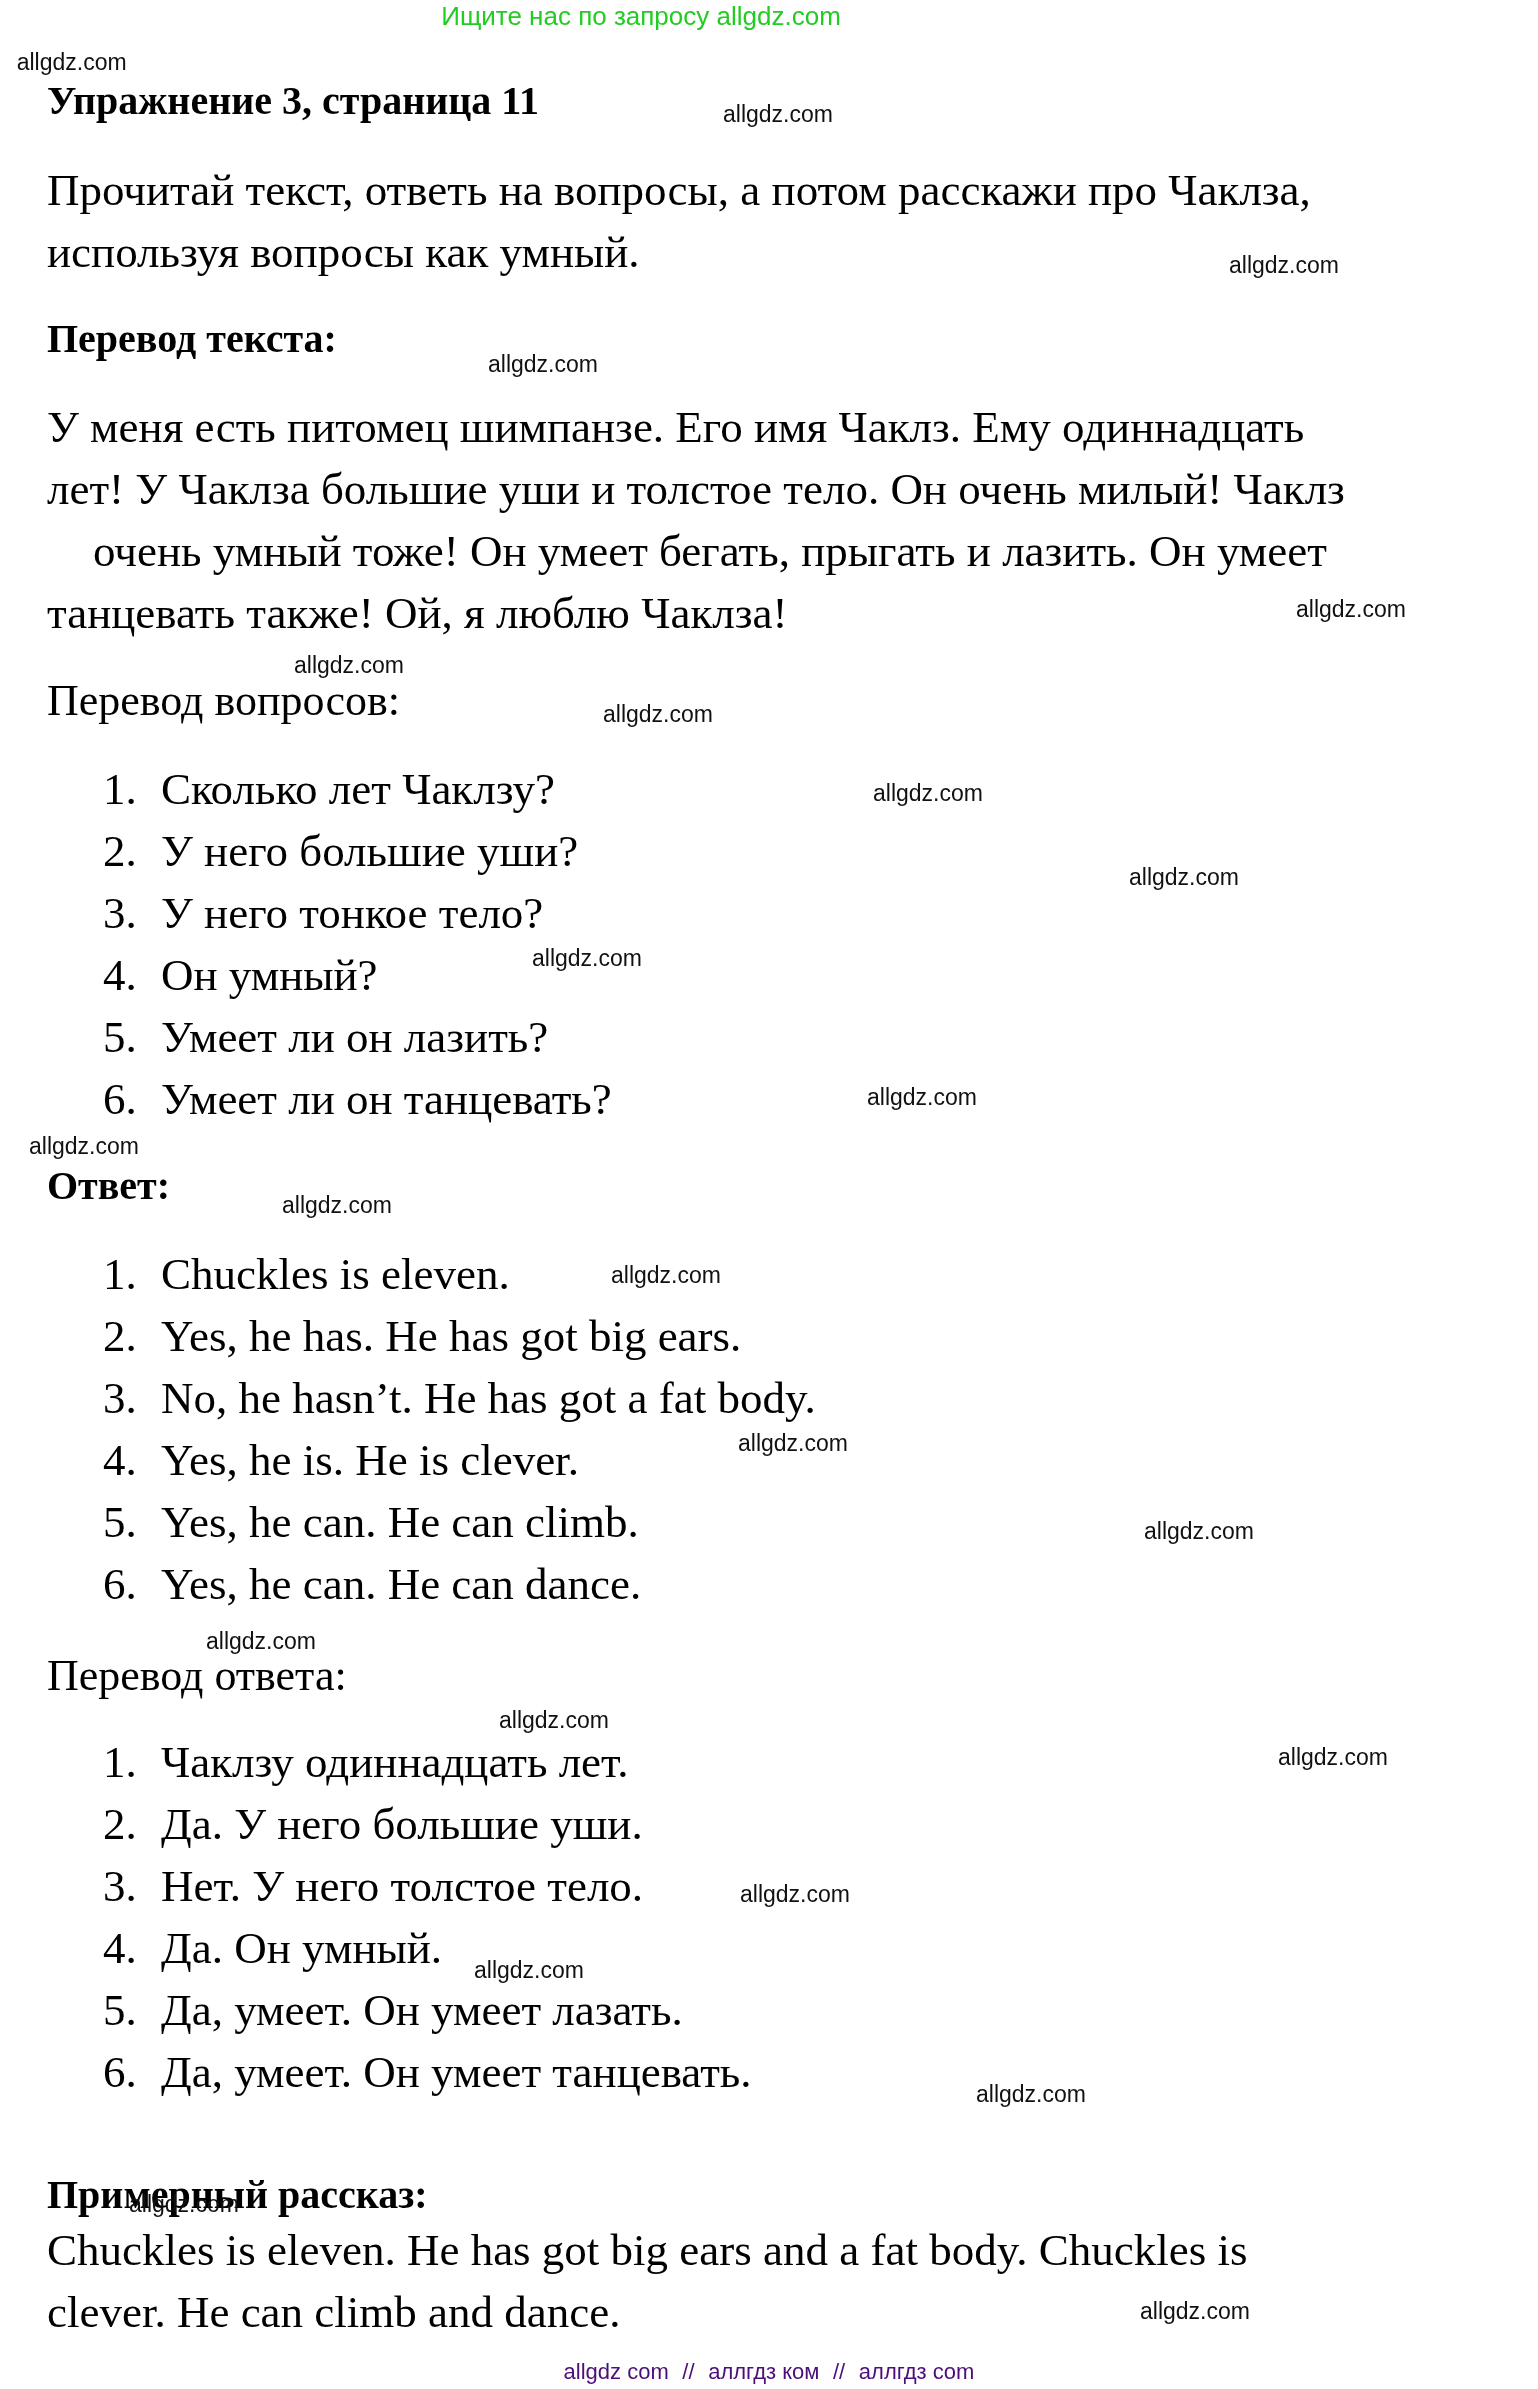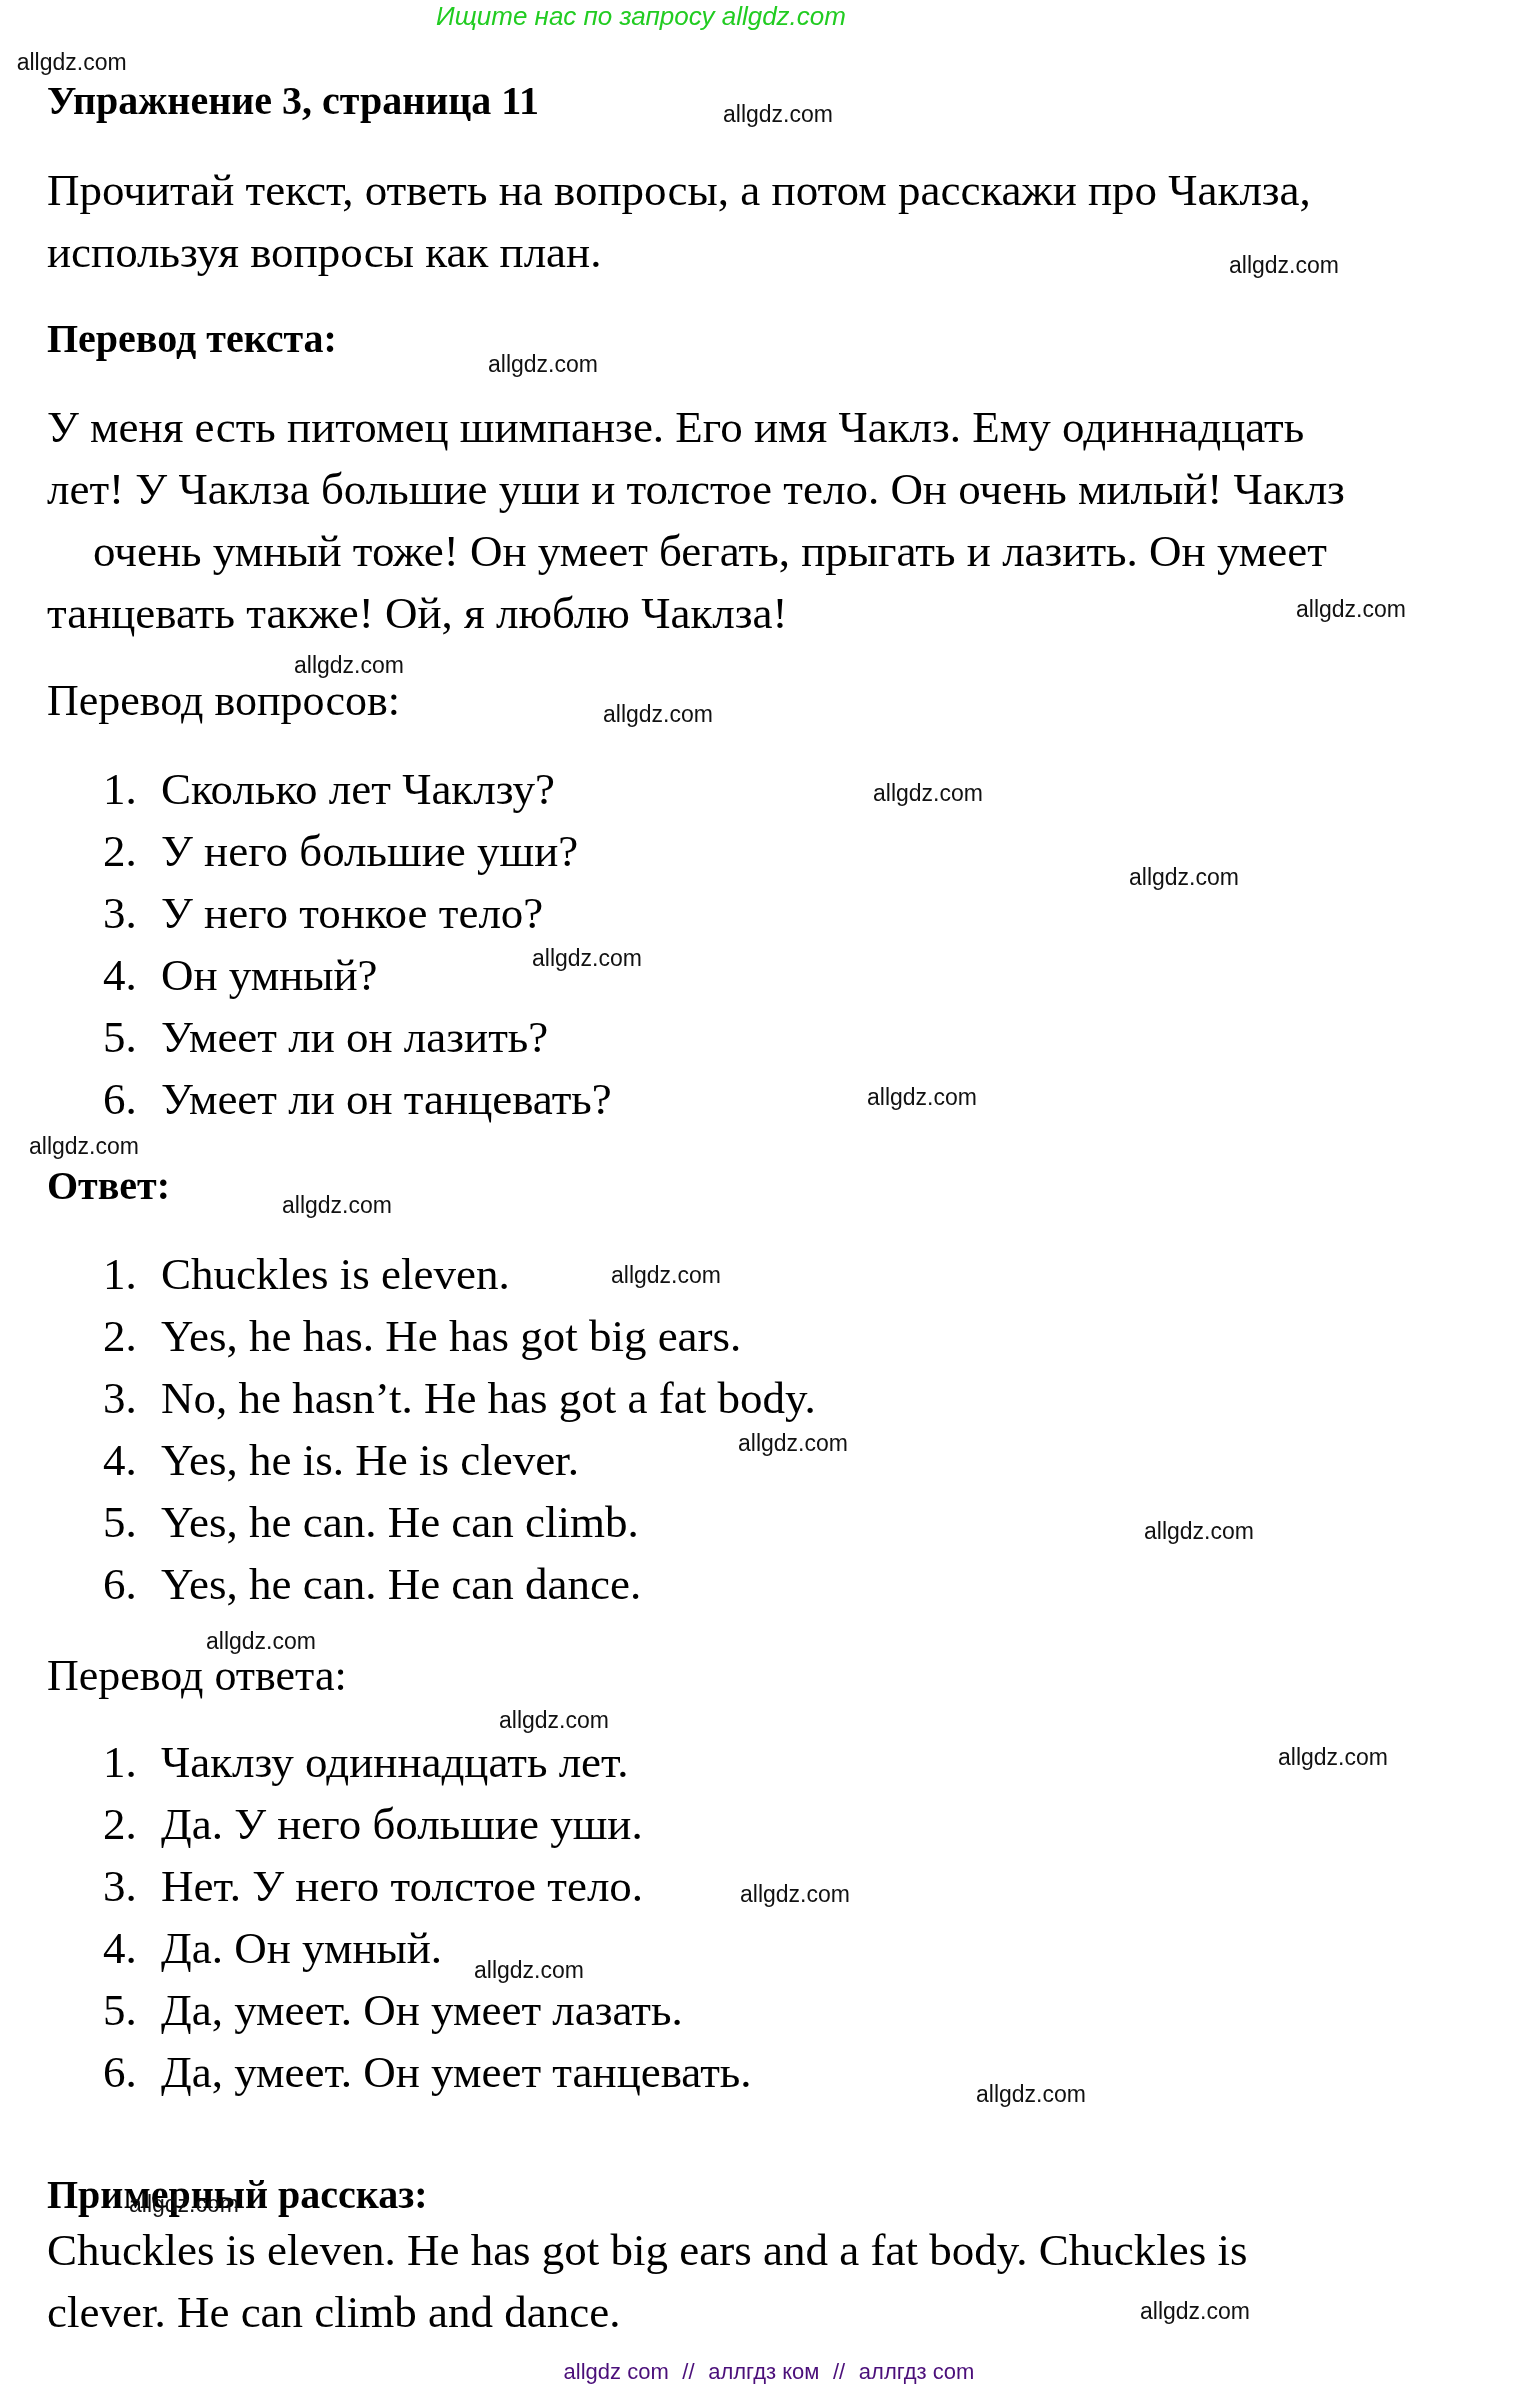--- a/index.html
+++ b/index.html
@@ -14,21 +14,20 @@
   .top-banner {
     position: absolute;
     left: 0; top: 0;
     width: 1282px;
     text-align: center;
     font-family: "Liberation Sans", "DejaVu Sans", sans-serif;
     font-size: 26px;
     line-height: 33px;
     color: #22cc22;
     text-decoration: none;
-    font-style: italic;
   }
   .footer-banner {
     position: absolute;
     left: 0; top: 2355px;
     width: 1538px;
     text-align: center;
     font-family: Liberation Sans, sans-serif;
     font-size: 22px;
     line-height: 33px;
     color: #4b0f7a;
@@ -81,21 +80,21 @@
 </head>
 <body>
 
 <div class="top-banner">Ищите нас по запросу allgdz.com</div>
 
 <div class="content">
 
   <div class="block h-bold" style="top:74px;">Упражнение 3, страница 11</div>
 
   <div class="block para" style="top:159px;">Прочитай текст, ответь на вопросы, а потом расскажи про Чаклза,</div>
-  <div class="block para" style="top:221px;">используя вопросы как план.</div>
+  <div class="block para" style="top:221px;">используя вопросы как умный.</div>
 
   <div class="block h-bold" style="top:312px;">Перевод текста:</div>
   <div class="block para" style="top:396px;">У меня есть питомец шимпанзе. Его имя Чаклз. Ему одиннадцать</div>
   <div class="block para" style="top:458px;">лет! У Чаклза большие уши и толстое тело. Он очень милый! Чаклз</div>
   <div class="block para" style="top:520px;margin-left:46px;">очень умный тоже! Он умеет бегать, прыгать и лазить. Он умеет</div>
   <div class="block para" style="top:582px;">танцевать также! Ой, я люблю Чаклза!</div>
 
   <div class="block h-reg" style="top:674px;">Перевод вопросов:</div>
   <ol class="numlist block" style="top:758px; left:0;">
     <li><span class="num">1.</span><span>Сколько лет Чаклзу?</span></li>

